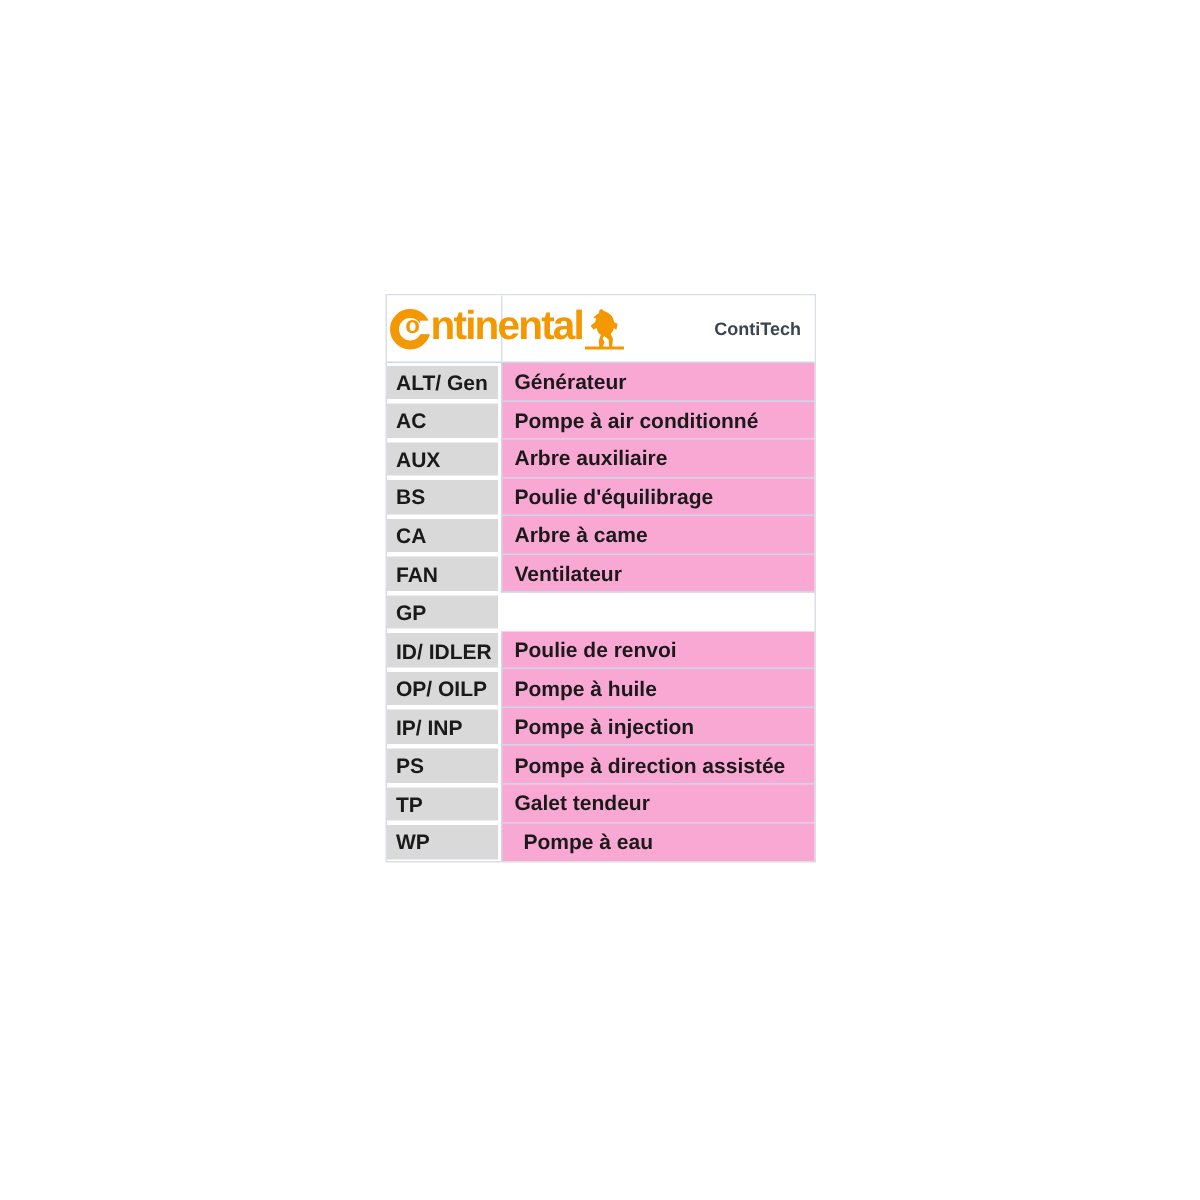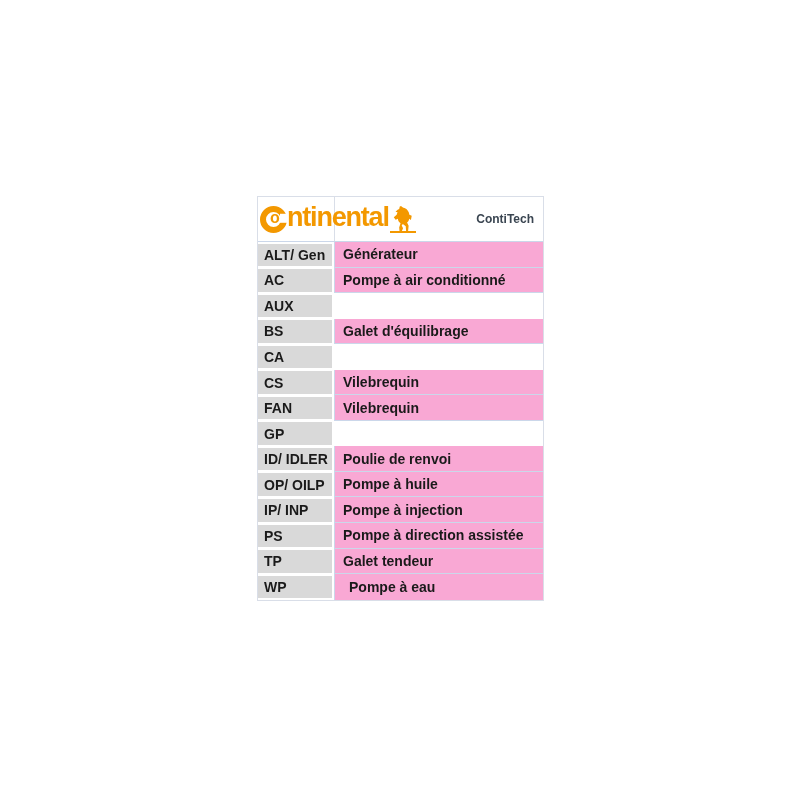--- a/index.html
+++ b/index.html
@@ -162,39 +162,37 @@
     <div class="desc-cell">Générateur</div>
   </div>
 
   <div class="row">
     <div class="abbr-cell">AC</div>
     <div class="desc-cell">Pompe à air conditionné</div>
   </div>
 
   <div class="row">
     <div class="abbr-cell">AUX</div>
+    <div class="desc-cell">Arbre auxiliaire</div>
   </div>
 
   <div class="row">
     <div class="abbr-cell">BS</div>
-    <div class="desc-cell">Galet d'équilibrage</div>
+    <div class="desc-cell">Poulie d'équilibrage</div>
   </div>
 
   <div class="row">
     <div class="abbr-cell">CA</div>
-  </div>
-
-  <div class="row">
-    <div class="abbr-cell">CS</div>
-    <div class="desc-cell">Vilebrequin</div>
-  </div>
+    <div class="desc-cell">Arbre à came</div>
+  </div>
+
 
   <div class="row">
     <div class="abbr-cell">FAN</div>
-    <div class="desc-cell">Vilebrequin</div>
+    <div class="desc-cell">Ventilateur</div>
   </div>
 
   <div class="row">
     <div class="abbr-cell">GP</div>
   </div>
 
   <div class="row">
     <div class="abbr-cell">ID/ IDLER</div>
     <div class="desc-cell">Poulie de renvoi</div>
   </div>

